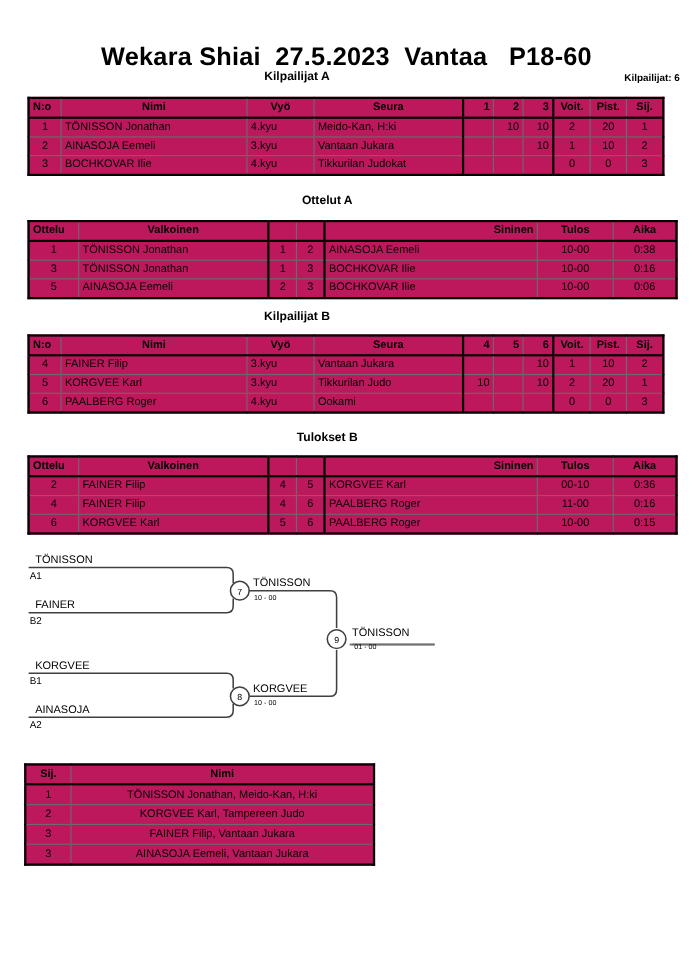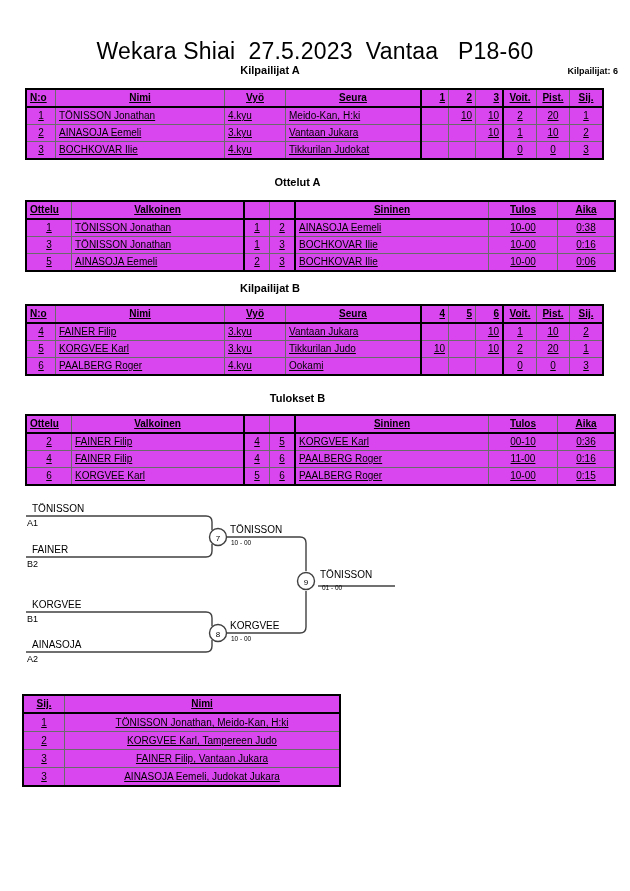--- a/index.html
+++ b/index.html
@@ -6,40 +6,39 @@
   body{
     width:630px;height:891px;background:#ffffff;position:relative;
     font-family:"Liberation Sans","DejaVu Sans",sans-serif;
     color:#000;-webkit-font-smoothing:none;
   }
   .abs{position:absolute;}
 
   
   #main-title{
     left:0;top:38px;width:630px;text-align:center;
-    font-size:23px;font-weight:normal;letter-spacing:0.2px;white-space:pre;
+    font-size:23px;font-weight:bold;letter-spacing:0.2px;white-space:pre;
   }
   #competitor-count{
     right:12px;top:66px;font-size:9px;font-weight:bold;text-align:right;
   }
 
   .section-title{
     font-size:11px;font-weight:bold;text-align:center;width:630px;left:0;
   }
   .section-title.narrow{width:490px;left:25px;}
   .section-title.wide{width:545px;left:25px;}
   .section-title.res{width:310px;left:22px;}
 
   
   table{
     border-collapse:collapse;
     font-size:10px;
-    background:#d946ef;
+    background:#be185d;
     table-layout:fixed;
-    text-decoration:underline;
   }
   table.outer{border:2px solid #000;}
   th,td{
     border:1px solid #6b6b6b;
     padding:0 3px;
     height:16px;
     line-height:16px;
     overflow:hidden;
     white-space:nowrap;
     font-weight:normal;
@@ -64,21 +63,21 @@
   .tbl-ott{width:541px;}
   .tbl-ott .o-no{width:38px;text-align:center;}
   .tbl-ott .o-white{width:165px;text-align:left;}
   .tbl-ott .o-n1{width:18px;text-align:center;border-left:2px solid #000;}
   .tbl-ott .o-n2{width:18px;text-align:center;border-right:2px solid #000;}
   .tbl-ott .o-blue{width:186px;text-align:left;}
   .tbl-ott .o-res{width:62px;text-align:center;}
   .tbl-ott .o-time{width:50px;text-align:center;}
   .tbl-ott thead .o-no{text-align:left;}
   .tbl-ott thead .o-white{text-align:center;}
-  .tbl-ott thead .o-blue{text-align:center;margin-left:24px;}
+  .tbl-ott thead .o-blue{text-align:right;margin-left:24px;}
 
   
   .tbl-res{width:306px;}
   .tbl-res .r-sij{width:34px;text-align:center;}
   .tbl-res .r-nimi{width:268px;text-align:center;}
   .tbl-res thead .r-nimi{text-align:center;}
   .tbl-res td{height:17px;line-height:17px;}
 
   
   #bracket{left:0;top:495px;width:630px;height:175px;}
@@ -362,17 +361,17 @@
       <tr>
         <td class="r-sij">2</td>
         <td class="r-nimi">KORGVEE Karl, Tampereen Judo</td>
       </tr>
       <tr>
         <td class="r-sij">3</td>
         <td class="r-nimi">FAINER Filip, Vantaan Jukara</td>
       </tr>
       <tr>
         <td class="r-sij">3</td>
-        <td class="r-nimi">AINASOJA Eemeli, Judokat Jukara</td>
+        <td class="r-nimi">AINASOJA Eemeli, Vantaan Jukara</td>
       </tr>
     </tbody>
   </table>
 </div>
 
 </body></html>

